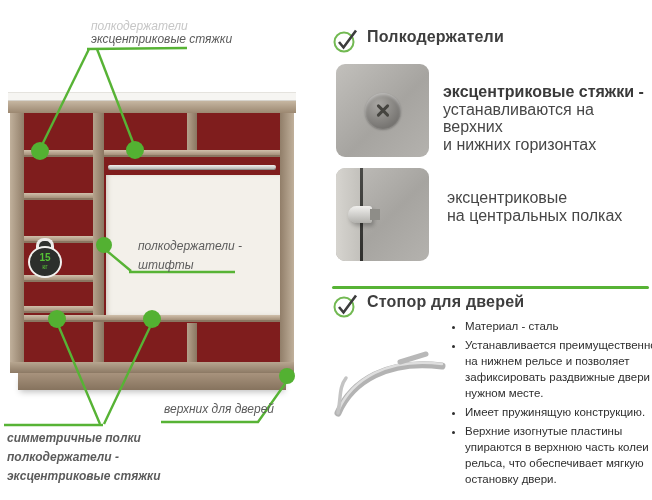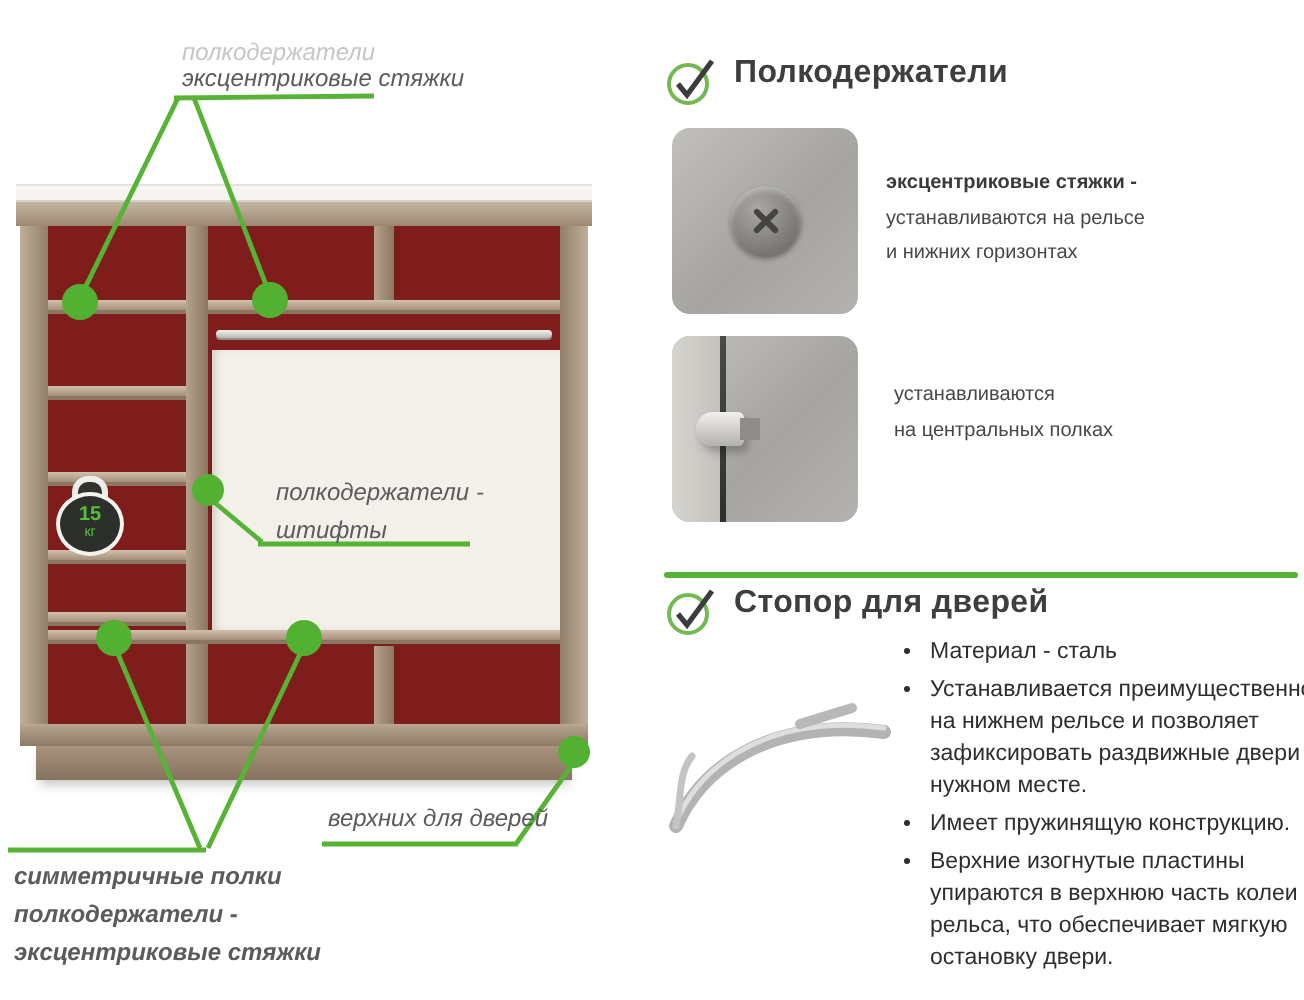--- a/index.html
+++ b/index.html
@@ -55,21 +55,21 @@
        box-shadow:inset 0 2px 3px rgba(255,255,255,.4),0 1px 2px rgba(0,0,0,.25);}
   .cam-bar{position:absolute;left:10px;top:16px;width:16px;height:3px;background:#45443f;border-radius:2px;}
   .cam-bar.a{transform:rotate(45deg);}
   .cam-bar.b{transform:rotate(-45deg);}
   .seam-strip{position:absolute;left:0;top:0;width:24px;height:93px;
               background:linear-gradient(90deg,#d6d4cf,#c3c1bc);}
   .seam{position:absolute;left:24px;top:0;width:3px;height:93px;background:linear-gradient(#4a4a47,#2f2f2d);}
   .pin{position:absolute;left:12px;top:38px;width:24px;height:17px;border-radius:9px 3px 3px 9px;
        background:linear-gradient(#f1f0ee,#b2b1ad);box-shadow:2px 3px 4px rgba(0,0,0,.25);}
   .pin-tip{position:absolute;left:34px;top:41px;width:10px;height:11px;background:#8e8d88;}
-  .item-text{position:absolute;width:205px;font-size:10px;line-height:17.5px;color:#474747;}
+  .item-text{position:absolute;width:205px;font-size:16px;line-height:17.5px;color:#474747;}
   .item-text .t{font-weight:bold;color:#3a3a3a;}
   .green-divider{position:absolute;left:332px;top:286px;width:317px;height:3px;background:#57b335;border-radius:2px;}
   .bullets{position:absolute;left:450px;top:318px;width:202px;margin:0;padding:0 0 0 15px;
            font-size:11.5px;line-height:16px;color:#2e2e2e;}
   .bullets li{margin:0 0 3px 0;}
 </style>
 </head>
 <body>
 
 <div class="canvas">
@@ -152,32 +152,32 @@
   <div class="sec-title" style="left:367px;top:28px;">Полкодержатели</div>
 
   <div class="photo" style="left:336px;top:64px;">
     <div class="cam">
       <div class="cam-bar a"></div>
       <div class="cam-bar b"></div>
     </div>
   </div>
   <div class="item-text" style="left:443px;top:83px;">
     <div class="t">эксцентриковые стяжки -</div>
-    <div>устанавливаются на рельсе</div>
+    <div>устанавливаются на верхних</div>
     <div>и нижних горизонтах</div>
   </div>
 
   <div class="photo" style="left:336px;top:168px;">
     <div class="seam-strip"></div>
     <div class="seam"></div>
     <div class="pin"></div>
     <div class="pin-tip"></div>
   </div>
   <div class="item-text" style="left:447px;top:189px;">
-    <div>устанавливаются</div>
+    <div>эксцентриковые</div>
     <div>на центральных полках</div>
   </div>
 
   <div class="green-divider"></div>
 
   <svg class="check" style="left:332px;top:291px;" viewBox="0 0 30 30">
     <circle cx="12" cy="16" r="9.5" fill="none" stroke="#72b952" stroke-width="2"></circle>
     <path d="M7,16 L11.5,21.5 L24,4.5" fill="none" stroke="#3c3c3c" stroke-width="2.6"></path>
   </svg>
   <div class="sec-title" style="left:367px;top:293px;">Стопор для дверей</div>

